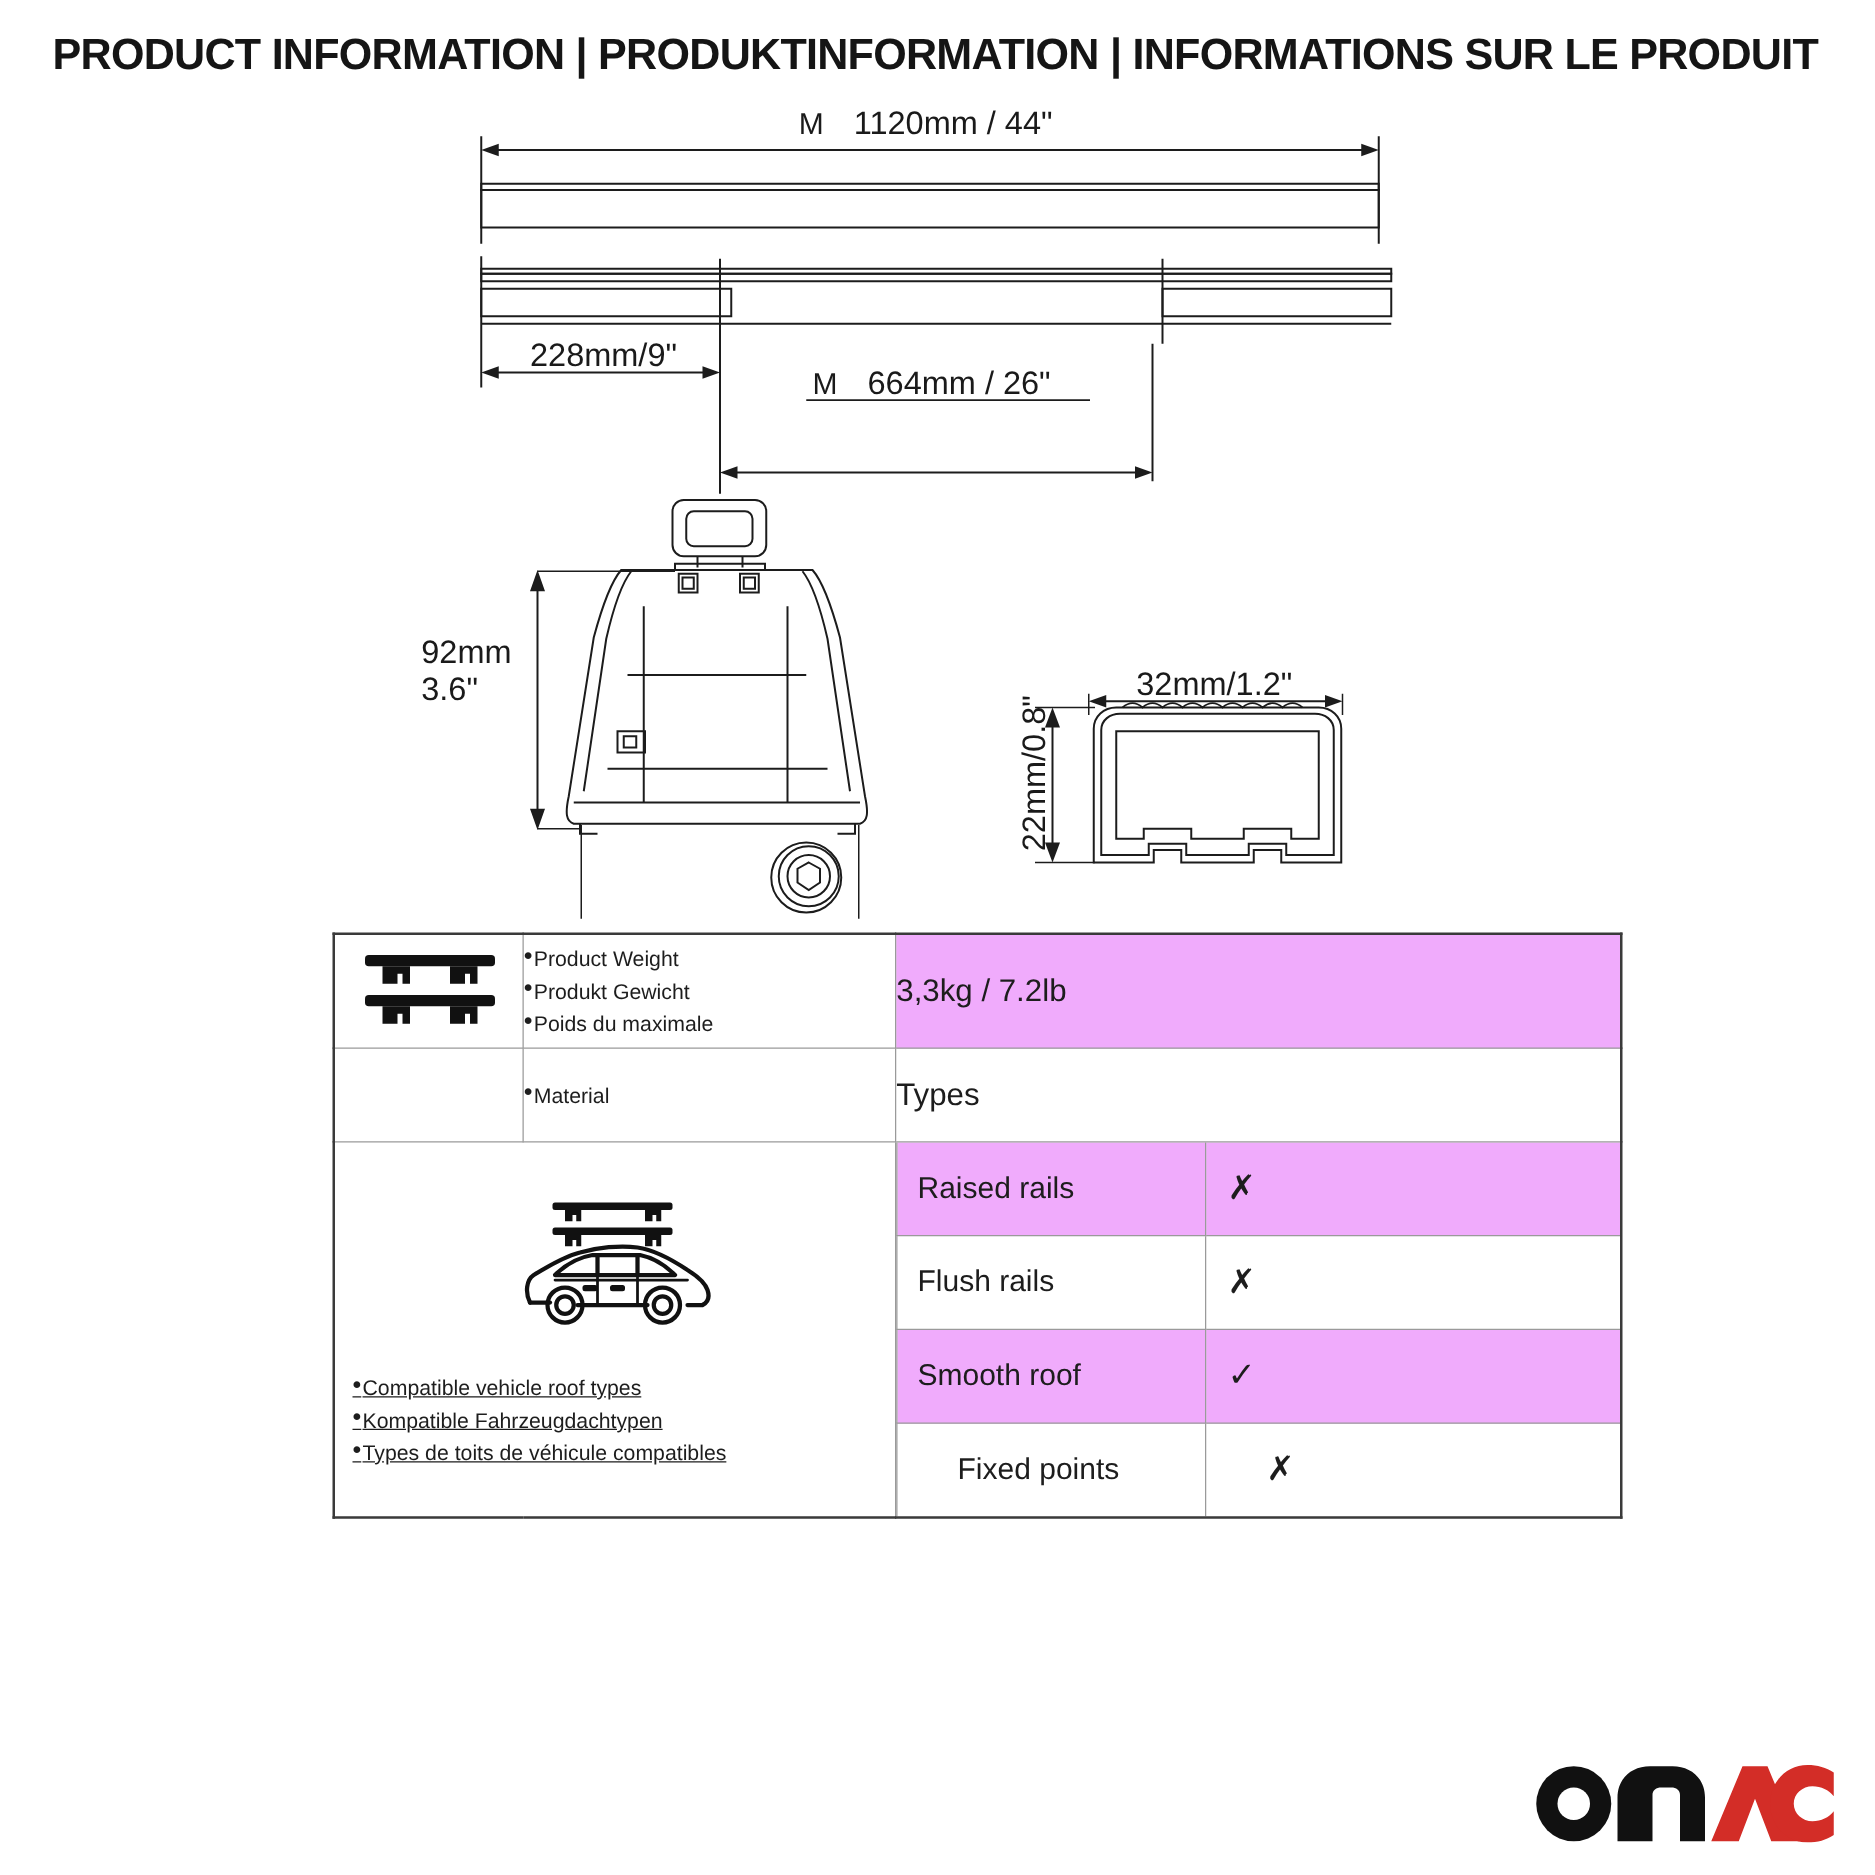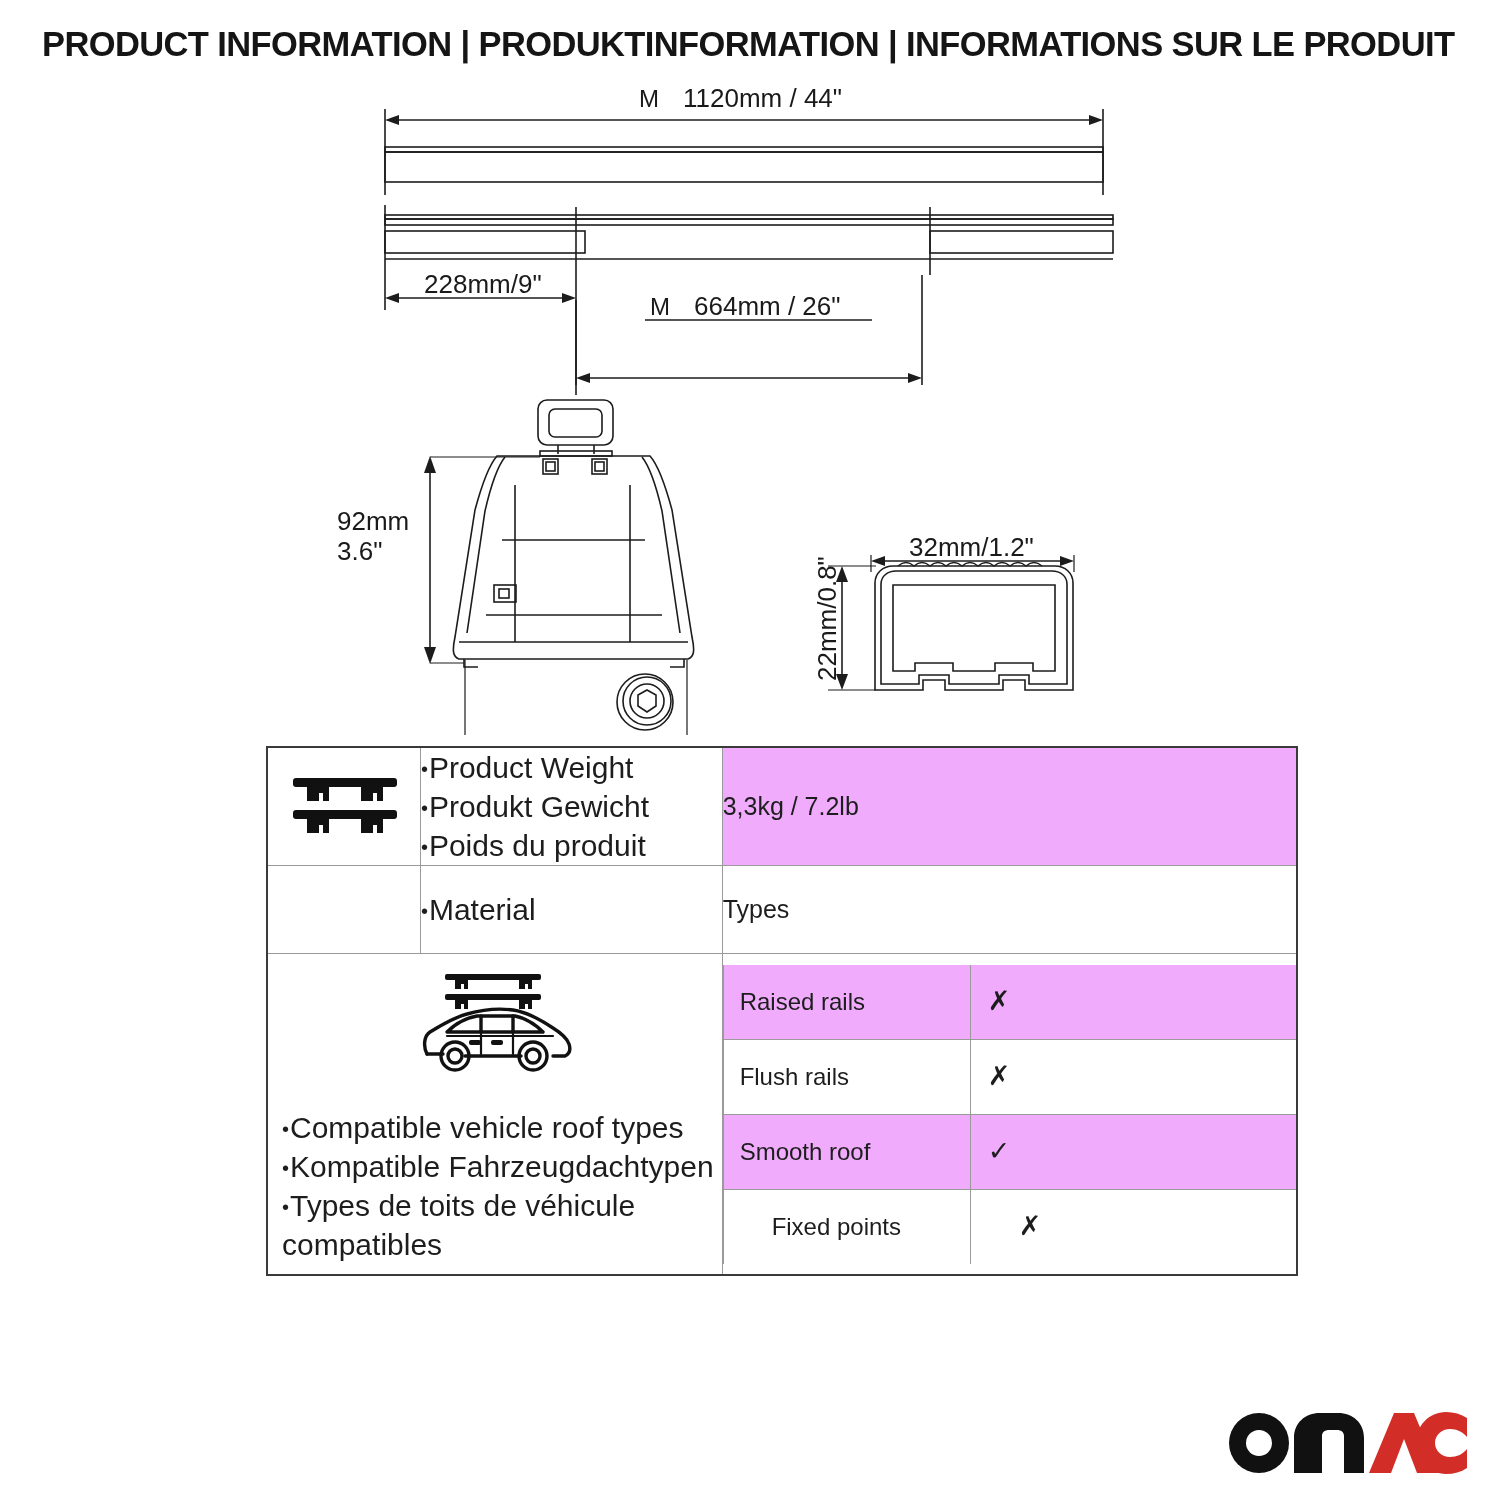--- a/index.html
+++ b/index.html
@@ -29,21 +29,21 @@
     vertical-align:middle;
     padding:0;
   }
   .shaded{background:#f0abfc;}
   .plain{background:#ffffff;}
 
   .icon-cell{width:150px;text-align:center;padding:6px 0;}
   .label-cell{width:297px;padding:6px 4px 6px 6px;}
   .value-cell{padding:10px 0 10px 22px;font-size:25px;color:#1d1d1d;}
 
-  .bullets{font-size:30px;line-height:1.30;color:#1d1d1d;}
+  .bullets{font-size:17px;line-height:1.30;color:#1d1d1d;}
   .bullets div{white-space:nowrap;}
   .bullets .wrap{white-space:normal;}
   .bul::before{content:"\2022";font-size:20px;margin-right:1px;position:relative;top:-2px;}
 
   .tick{font-size:46px;line-height:1;font-weight:bold;font-family:"DejaVu Sans",sans-serif;}
   .tick-sm{font-size:27px;line-height:1;font-family:"DejaVu Sans",sans-serif;}
   .cross-sm{font-size:27px;line-height:1;font-weight:bold;font-style:italic;font-family:"DejaVu Sans",sans-serif;}
 
   
   .roof-table{border-collapse:collapse;width:100%;}
@@ -235,21 +235,21 @@
             <rect x="24" y="48" width="104" height="9" rx="3"></rect>
             <path d="M38 57 h22 v14 h-6 v-8 h-4 v8 h-12 z"></path>
             <path d="M92 57 h22 v14 h-6 v-8 h-4 v8 h-12 z"></path>
           </g>
         </svg>
       </td>
       <td class="label-cell plain">
         <div class="bullets">
           <div class="bul">Product Weight</div>
           <div class="bul">Produkt Gewicht</div>
-          <div class="bul">Poids du produit</div>
+          <div class="bul">Poids du maximale</div>
         </div>
       </td>
       <td class="value-cell shaded" colspan="2">3,3kg / 7.2lb</td>
     </tr>
 
     <tr>
       <td class="icon-cell plain"></td>
       <td class="label-cell plain">
         <div class="bullets" style="padding:24px 0 24px 0;">
           <div class="bul">Material</div>
@@ -294,21 +294,21 @@
                 <circle cx="52" cy="90" r="7"></circle>
                 <circle cx="130" cy="90" r="14"></circle>
                 <circle cx="130" cy="90" r="7"></circle>
               </g>
               <g fill="#111">
                 <rect x="66" y="74" width="12" height="5" rx="2"></rect>
                 <rect x="88" y="74" width="12" height="5" rx="2"></rect>
               </g>
             </svg>
           </div>
-          <div class="bullets" style="margin-top:20px;">
+          <div class="bullets" style="margin-top:20px;text-decoration:underline;">
             <div class="bul">Compatible vehicle roof types</div>
             <div class="bul">Kompatible Fahrzeugdachtypen</div>
             <div class="bul wrap" style="width:370px;">Types de toits de véhicule compatibles</div>
           </div>
         </div>
       </td>
       <td class="nested-holder plain" colspan="2">
         <table class="roof-table">
           <tbody>
             <tr class="shaded">

